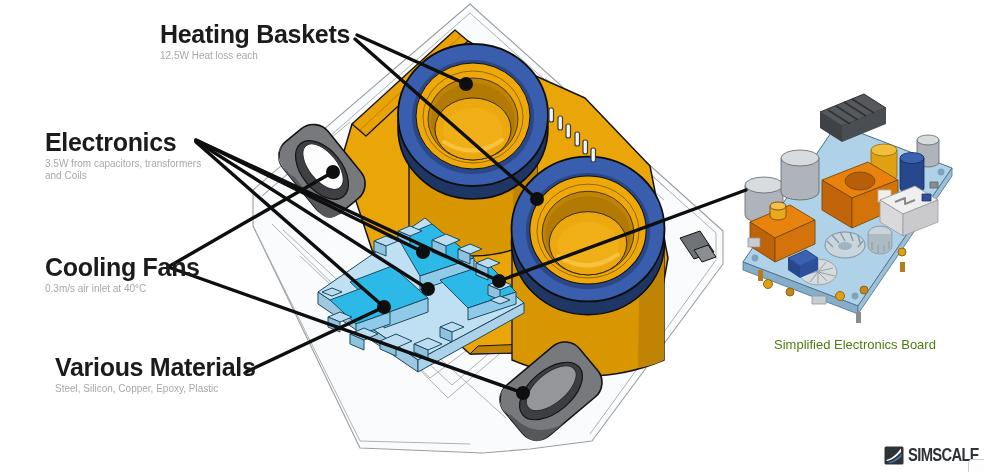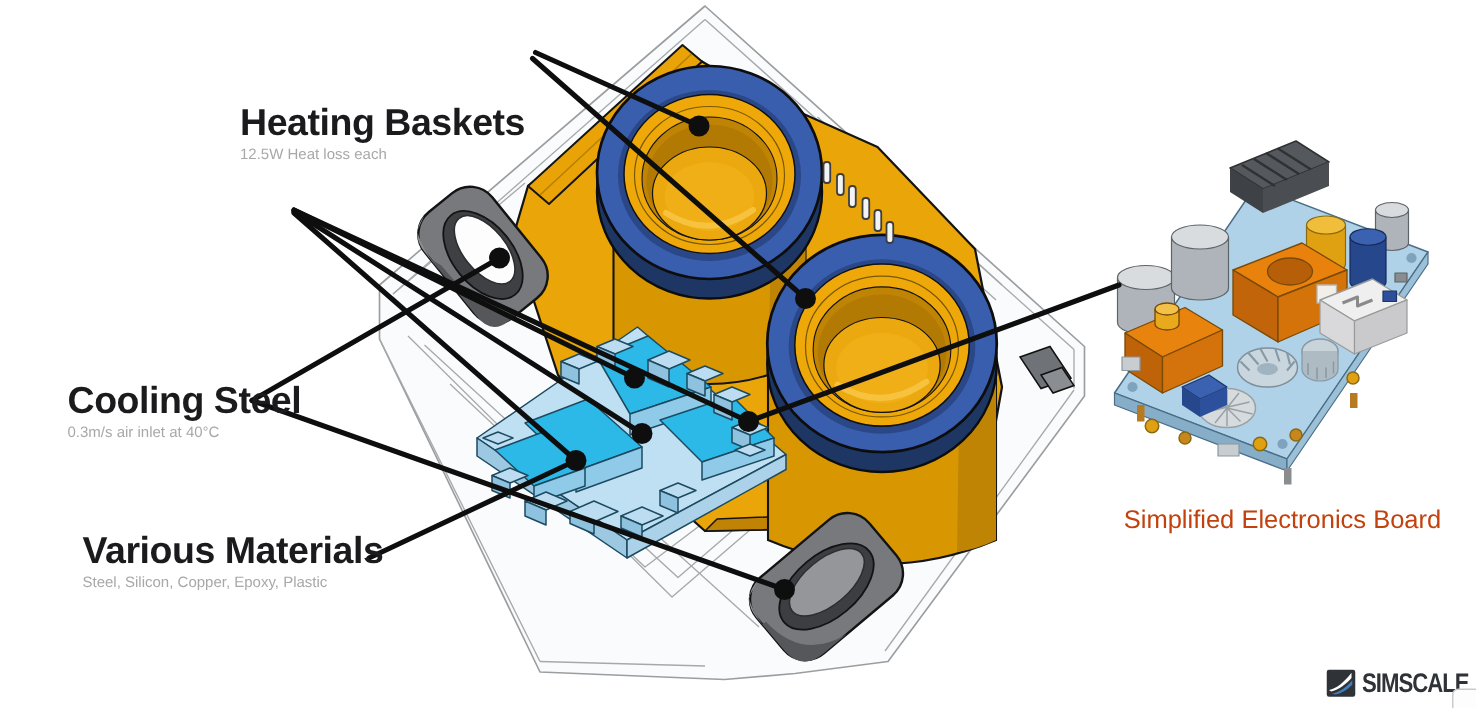--- a/index.html
+++ b/index.html
@@ -2,27 +2,27 @@
 <html><head>
 <meta charset="utf-8">
 <style>
   html,body{margin:0;padding:0;background:#ffffff;}
   #stage{position:relative;width:984px;height:472px;background:#ffffff;overflow:hidden;
          font-family:"Liberation Sans", sans-serif;}
   #model-svg{position:absolute;left:0;top:0;}
   .ann{position:absolute;}
   .ann .t{font-size:25px;font-weight:bold;color:#1b1b1d;letter-spacing:-0.3px;line-height:1.05;}
   .ann .s{font-size:10px;color:#a8a8a8;margin-top:3px;line-height:1.18;}
-  #ann-heating{left:160px;top:21px;margin-top:48px;}
+  #ann-heating{left:160px;top:21px;}
   #ann-electronics{left:45px;top:129px;}
   #ann-electronics .s{max-width:162px;}
   #ann-cooling{left:45px;top:254px;}
   #ann-materials{left:55px;top:354px;}
   #board-caption{position:absolute;left:742px;top:337px;width:226px;text-align:center;
-                 font-size:17px;color:#c2410c;}
+                 font-size:13px;color:#4d7c0f;}
   #brand{position:absolute;left:884px;top:445px;display:flex;align-items:center;gap:4px;}
   #brand .word{font-size:18px;font-weight:bold;color:#2f3338;letter-spacing:-0.8px;
                transform:scaleX(0.82);transform-origin:left center;white-space:nowrap;}
   #corner-artifact{position:absolute;right:-4px;bottom:-5px;width:18px;height:16px;
                    background:#fdfdfd;border:1px solid #c9cccf;border-radius:4px;}
 </style>
 </head>
 <body>
 
 <div id="stage">
@@ -262,22 +262,26 @@
     <circle cx="499" cy="281" r="7"></circle>
     <circle cx="333" cy="172" r="7"></circle>
     <circle cx="523" cy="393" r="7"></circle>
   </g>
 </svg>
 
   <div class="ann" id="ann-heating">
     <div class="t">Heating Baskets</div>
     <div class="s">12.5W Heat loss each</div>
   </div>
+  <div class="ann" id="ann-electronics">
+    <div class="t">Electronics</div>
+    <div class="s">3.5W from capacitors, transformers and Coils</div>
+  </div>
   <div class="ann" id="ann-cooling">
-    <div class="t">Cooling Steel</div>
+    <div class="t">Cooling Fans</div>
     <div class="s">0.3m/s air inlet at 40°C</div>
   </div>
   <div class="ann" id="ann-materials">
     <div class="t">Various Materials</div>
     <div class="s">Steel, Silicon, Copper, Epoxy, Plastic</div>
   </div>
 
   <div id="board-caption">Simplified Electronics Board</div>
 
   <div id="brand">

